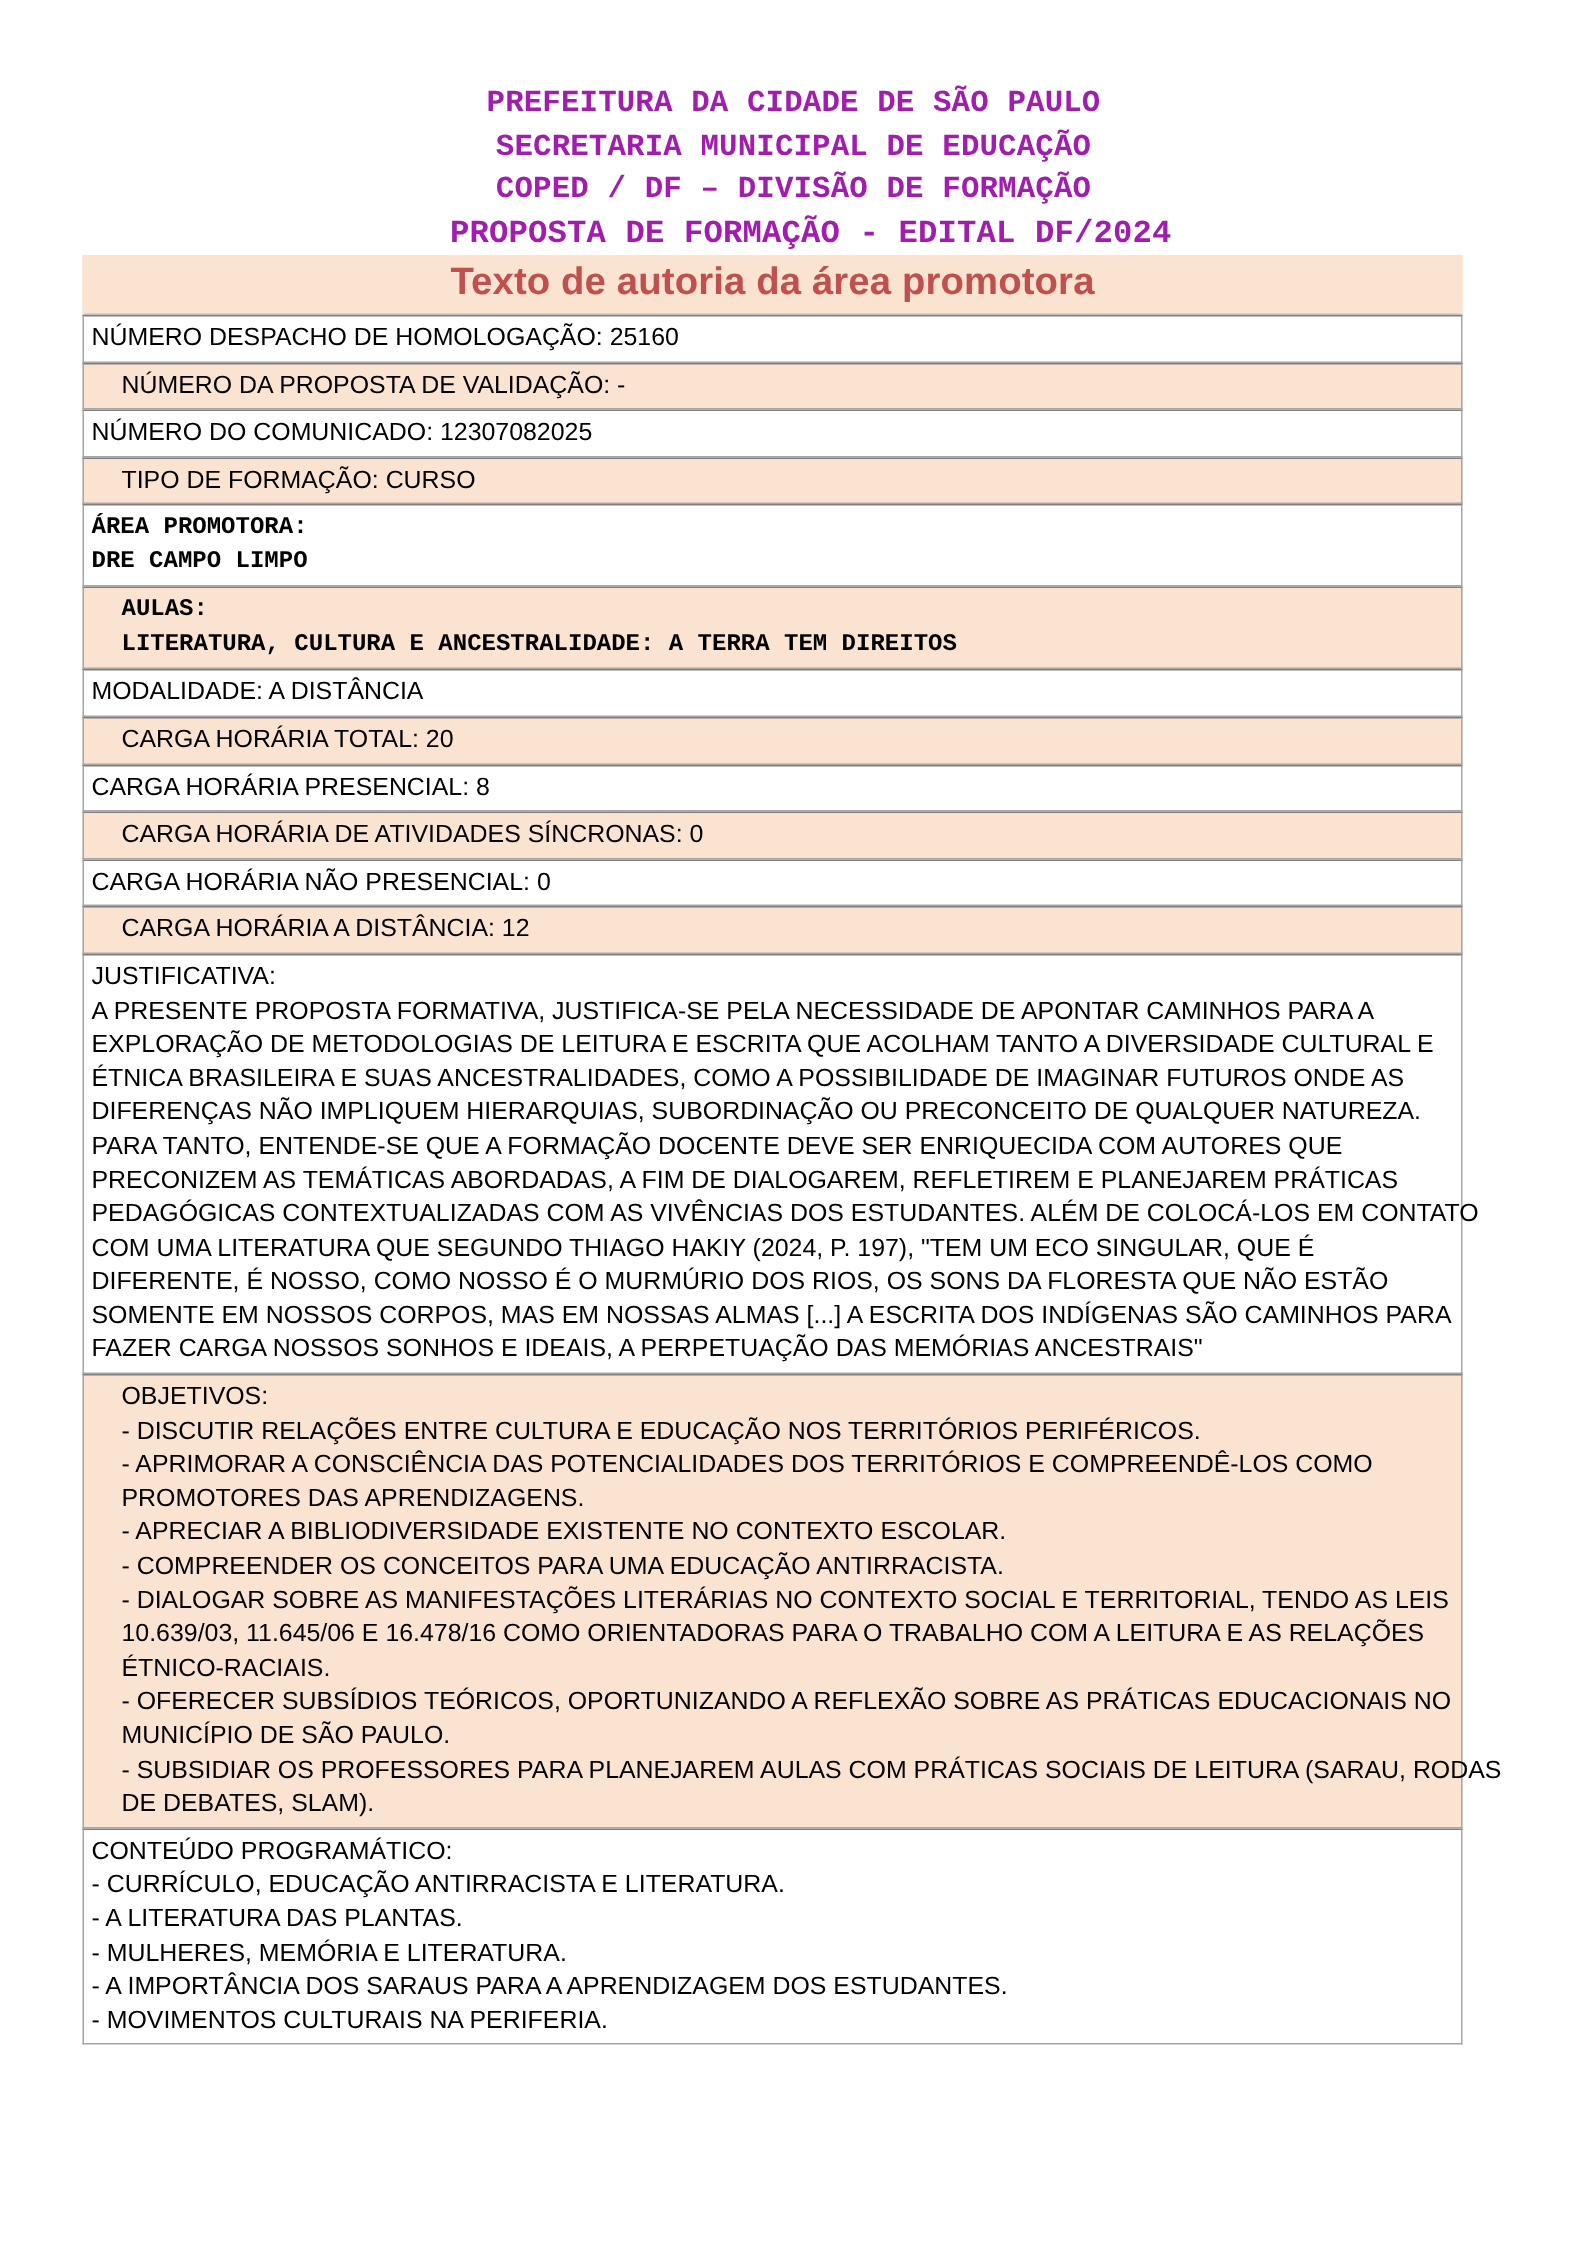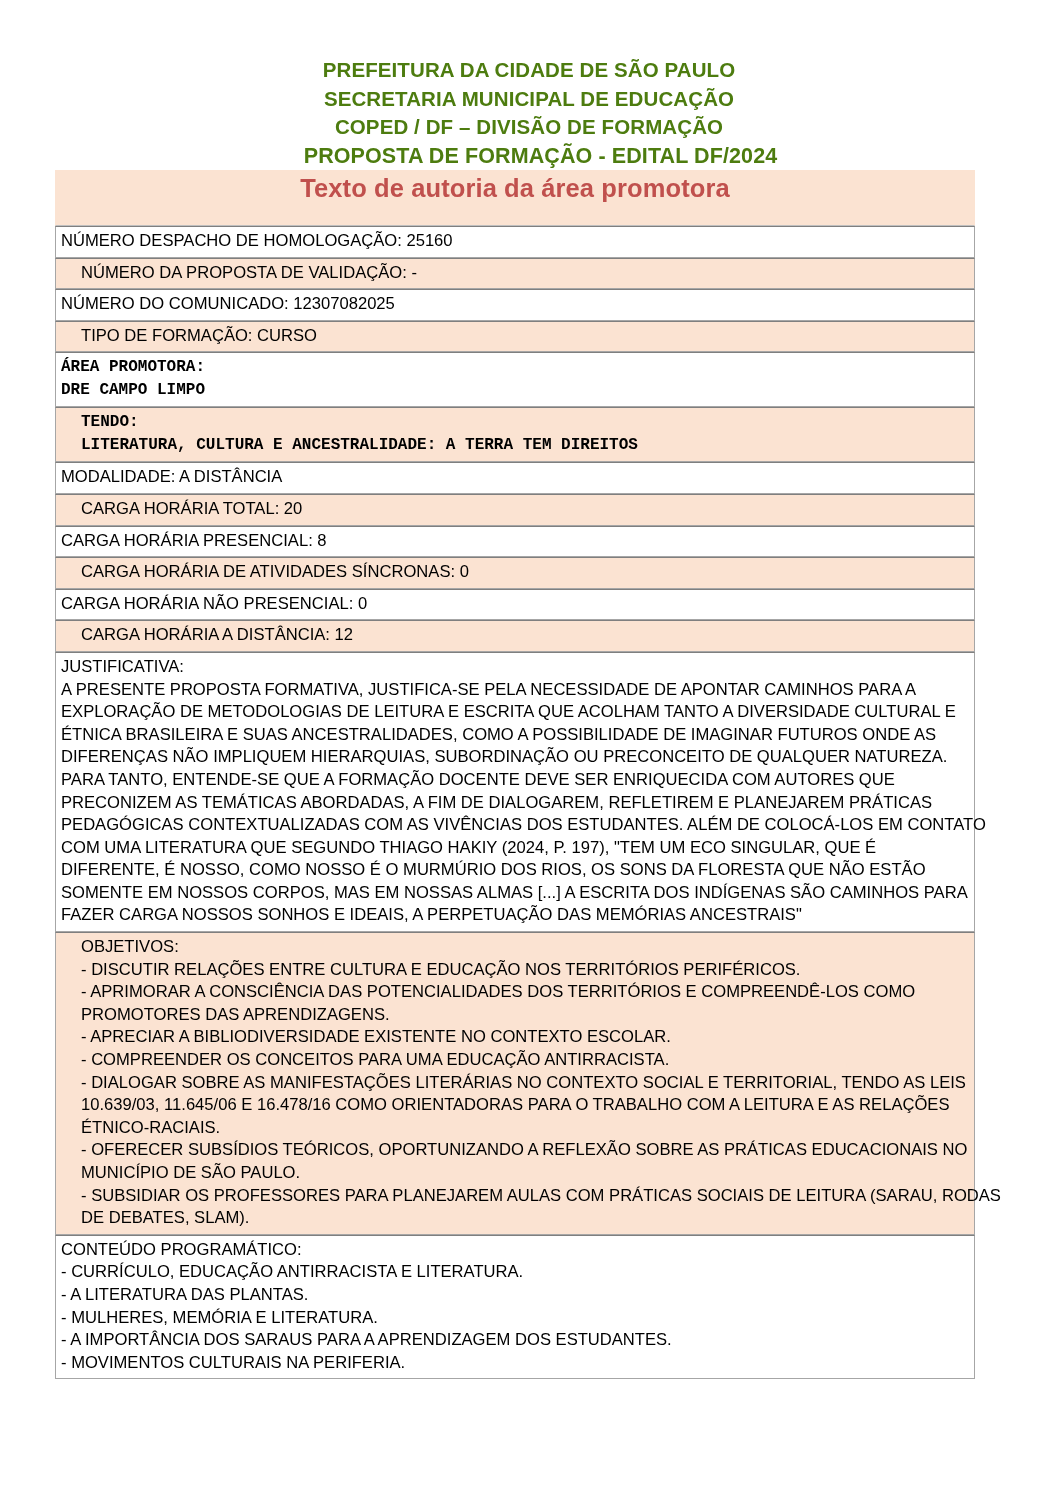--- a/index.html
+++ b/index.html
@@ -22,21 +22,22 @@
     box-sizing: border-box;
     padding: 56px 0 0 0;
   }
   
   .doc-header {
     text-align: center;
     font-weight: bold;
     font-size: 20.5px;
     line-height: 28.5px;
     letter-spacing: 0.1px;
-    color: #4d7c0f;
+    color: #a21caf;
+    font-family: Liberation Mono, monospace;
   }
   .doc-header .hline {
     display: block;
     white-space: nowrap;
   }
   .doc-header .hline.big {
     font-size: 21.5px;
     margin-left: 23px;
   }
   
@@ -57,21 +58,21 @@
     background: #ffffff;
     word-wrap: break-word;
   }
   td.alt { background: #fbe3d2; padding-left: 25px; }
   td.bold-row { font-weight: bold; font-size: 16px; line-height: 23px; font-family: Liberation Mono, monospace; }
   td.banner {
     background: #fbe3d2;
     border: 1px solid #fbe3d2;
     border-bottom-color: #bfbfbf;
     text-align: center;
-    padding: 2px 4px 21px 4px;
+    padding: 2px 4px 5px 4px;
   }
   .banner-text {
     color: #c0504d;
     font-weight: bold;
     font-size: 25.5px;
     line-height: 31px;
     letter-spacing: 0.1px;
   }
   .blk { display: block; white-space: pre-wrap; }
   
@@ -115,21 +116,21 @@
         <td class="alt">TIPO DE FORMAÇÃO: CURSO</td>
       </tr>
       <tr>
         <td class="bold-row">
           <span class="blk">ÁREA PROMOTORA:</span>
           <span class="blk">DRE CAMPO LIMPO</span>
         </td>
       </tr>
       <tr>
         <td class="alt bold-row">
-          <span class="blk">TENDO:</span>
+          <span class="blk">AULAS:</span>
           <span class="blk">LITERATURA, CULTURA E ANCESTRALIDADE: A TERRA TEM DIREITOS</span>
         </td>
       </tr>
       <tr>
         <td>MODALIDADE: A DISTÂNCIA</td>
       </tr>
       <tr>
         <td class="alt">CARGA HORÁRIA TOTAL: 20</td>
       </tr>
       <tr>

